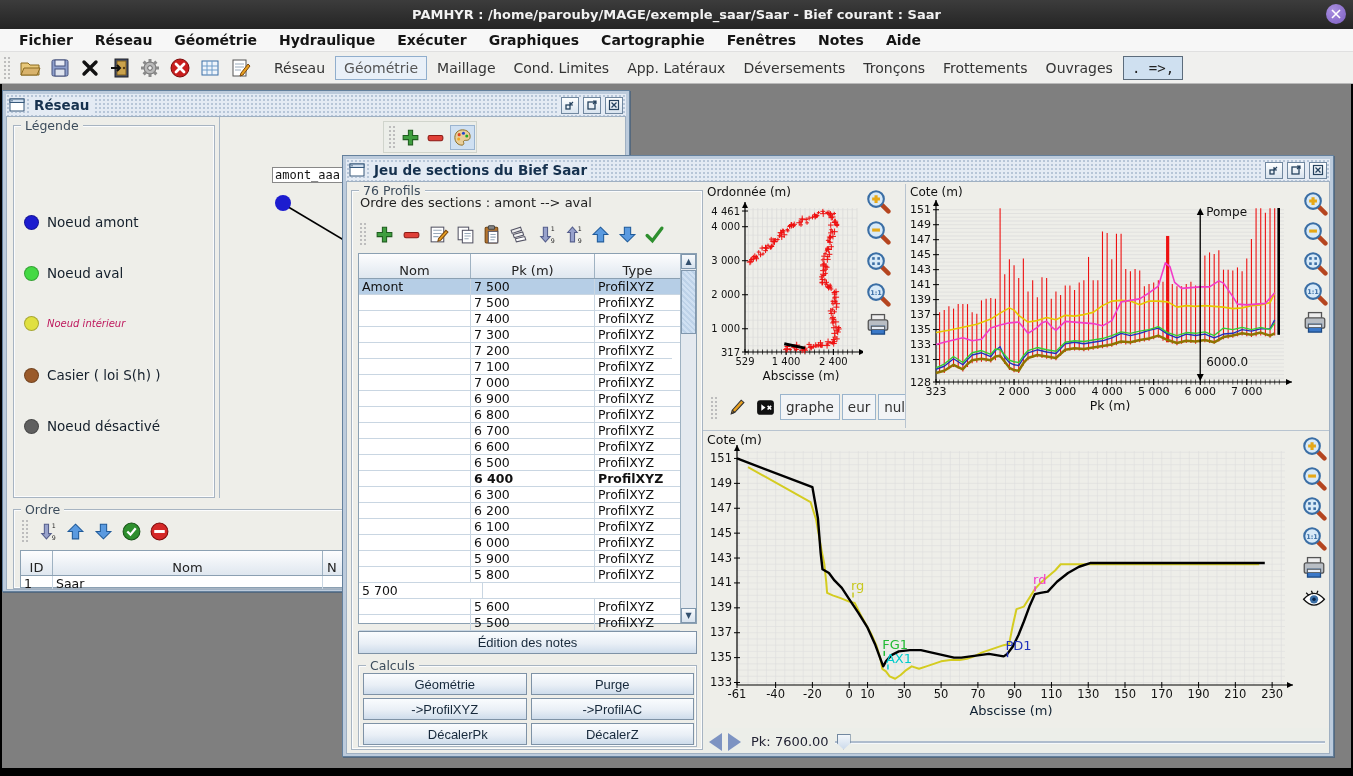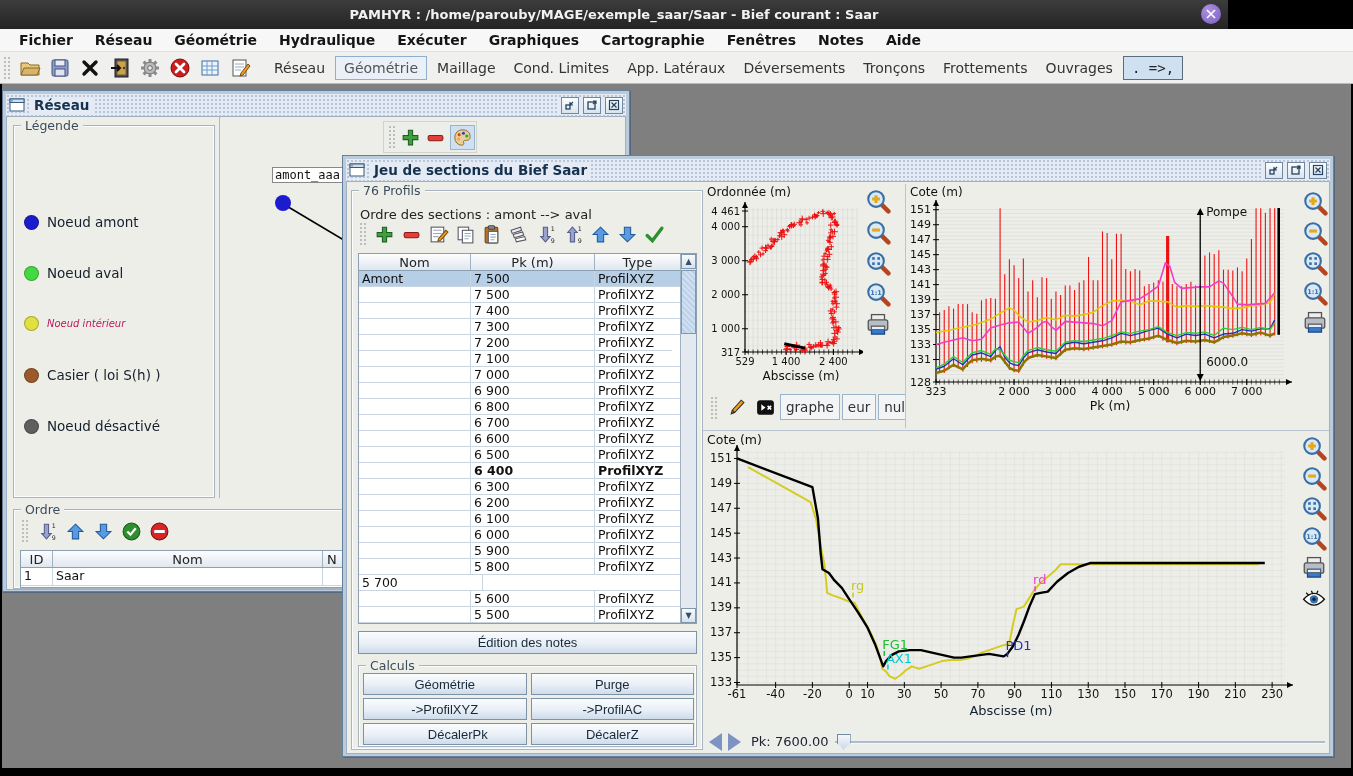--- a/index.html
+++ b/index.html
@@ -1,20 +1,20 @@
 <!DOCTYPE html>
 <html><head>
 <meta charset="utf-8">
 <style>
   html,body{margin:0;padding:0;background:#444;}
   *{box-sizing:border-box;}
   .screen{position:relative;width:1353px;height:776px;background:#000;overflow:hidden;
           font-family:"DejaVu Sans",sans-serif;font-size:13px;color:#111;}
   
-  .titlebar{position:absolute;left:0;top:0;width:1228px;height:29px;
+  .titlebar{position:absolute;left:0;top:0;width:1353px;height:29px;
             background:linear-gradient(#3c3c3c,#242424);display:flex;align-items:center;justify-content:center;}
   .titlebar .title{color:#f2f2f2;font-weight:bold;font-size:13px;}
   .closebtn{position:absolute;right:7px;top:4px;width:20px;height:20px;border-radius:50%;
             background:radial-gradient(circle at 35% 30%,#a98fe0,#7d5fc2);display:flex;align-items:center;justify-content:center;}
   .closebtn svg{width:10px;height:10px;}
   .menubar{position:absolute;left:0;top:29px;width:1353px;height:23px;background:#f7f7f7;
            display:flex;align-items:center;padding-left:8px;border-bottom:1px solid #e0e0e0;}
   .menubar .mitem{font-weight:bold;font-size:14px;color:#151515;padding:0 11px;}
   .toolbar{position:absolute;left:0;top:52px;width:1353px;height:32px;background:#f0f0ee;
            display:flex;align-items:center;border-bottom:1px solid #b9b9b9;}
@@ -39,21 +39,21 @@
   
   .group{position:absolute;border:1px solid #a7b4c2;box-shadow:inset 0 0 0 1px #fbfcfd;}
   .gtitle{position:absolute;top:-8px;left:7px;background:#eeeee9;padding:0 4px;font-size:12.5px;color:#3c4c5c;}
   
   .mbtn{background:linear-gradient(180deg,#fafcfe 0%,#e9eff6 55%,#cedceb 100%);
         border:1px solid #7e92a6;color:#17293b;font-size:13px;
         display:flex;align-items:center;justify-content:center;}
   
   .tbl{position:absolute;border:1px solid #8ba0b2;background:#fff;}
   .thead{display:flex;background:linear-gradient(#fdfdfe,#dfe7ef);border-bottom:1px solid #8ba0b2;}
-  .th{font-size:13px;color:#222;text-align:center;border-right:1px solid #9fb2c2;padding-top:1px;}
+  .th{font-size:13px;color:#222;text-align:center;border-right:1px solid #9fb2c2;padding-top:9px;}
   .trow{display:flex;height:16px;border-bottom:1px solid #c9d6e2;}
   .td{font-size:12.5px;color:#111;padding:0 3px;border-right:1px solid #c9d6e2;overflow:hidden;white-space:nowrap;}
   .trow.sel{background:#b6cee6;}
   .vscroll{position:absolute;top:0;right:0;width:16px;height:100%;background:#e4e9ef;border-left:1px solid #9fb2c2;}
   .varrow{position:absolute;left:0;width:15px;height:15px;background:linear-gradient(#f8fafc,#d7e2ee);
           border:1px solid #8097ad;display:flex;align-items:center;justify-content:center;font-size:8px;color:#33506e;}
   .vthumb{position:absolute;left:0;width:15px;background:repeating-linear-gradient(45deg,#cfe0f2,#cfe0f2 2px,#bdd2e8 2px,#bdd2e8 4px);
           border:1px solid #8097ad;}
   
   .ibtn{display:flex;align-items:center;justify-content:center;}
@@ -326,21 +326,21 @@
                 <rect x="1.5" y="1.5" width="9" height="9" fill="none" stroke="#26425e" stroke-width="1.2"></rect>
                 <path d="M3.5 3.5l5 5M8.5 3.5l-5 5" stroke="#26425e" stroke-width="1.3"></path>
               </svg>
             </span>
         </span>
       </div>
       <div class="fbody" style="width:984px;height:573px;">
 
         <div class="group" style="left:4px;top:8px;width:352px;height:560px;">
           <span class="gtitle">76 Profils</span>
-          <div style="position:absolute;left:8px;top:16px;font-size:13px;color:#222;">Ordre des sections : amont --&gt; aval</div>
+          <div style="position:absolute;left:8px;top:4px;font-size:13px;color:#222;">Ordre des sections : amont --&gt; aval</div>
           <div style="position:absolute;left:4px;top:28px;height:30px;display:flex;align-items:center;">
             <span class="dots"></span>
             <span id="profils-tools" style="display:flex;gap:6px;margin-left:3px;align-items:center;">
                 <span class="ibtn">
                   <svg viewBox="0 0 20 20">
                     <path d="M8 3h4v5h5v4h-5v5H8v-5H3V8h5z" fill="#3f9e3f" stroke="#1e5e1e"></path>
                   </svg>
                 </span>
                 <span class="ibtn">
                   <svg viewBox="0 0 20 20">

